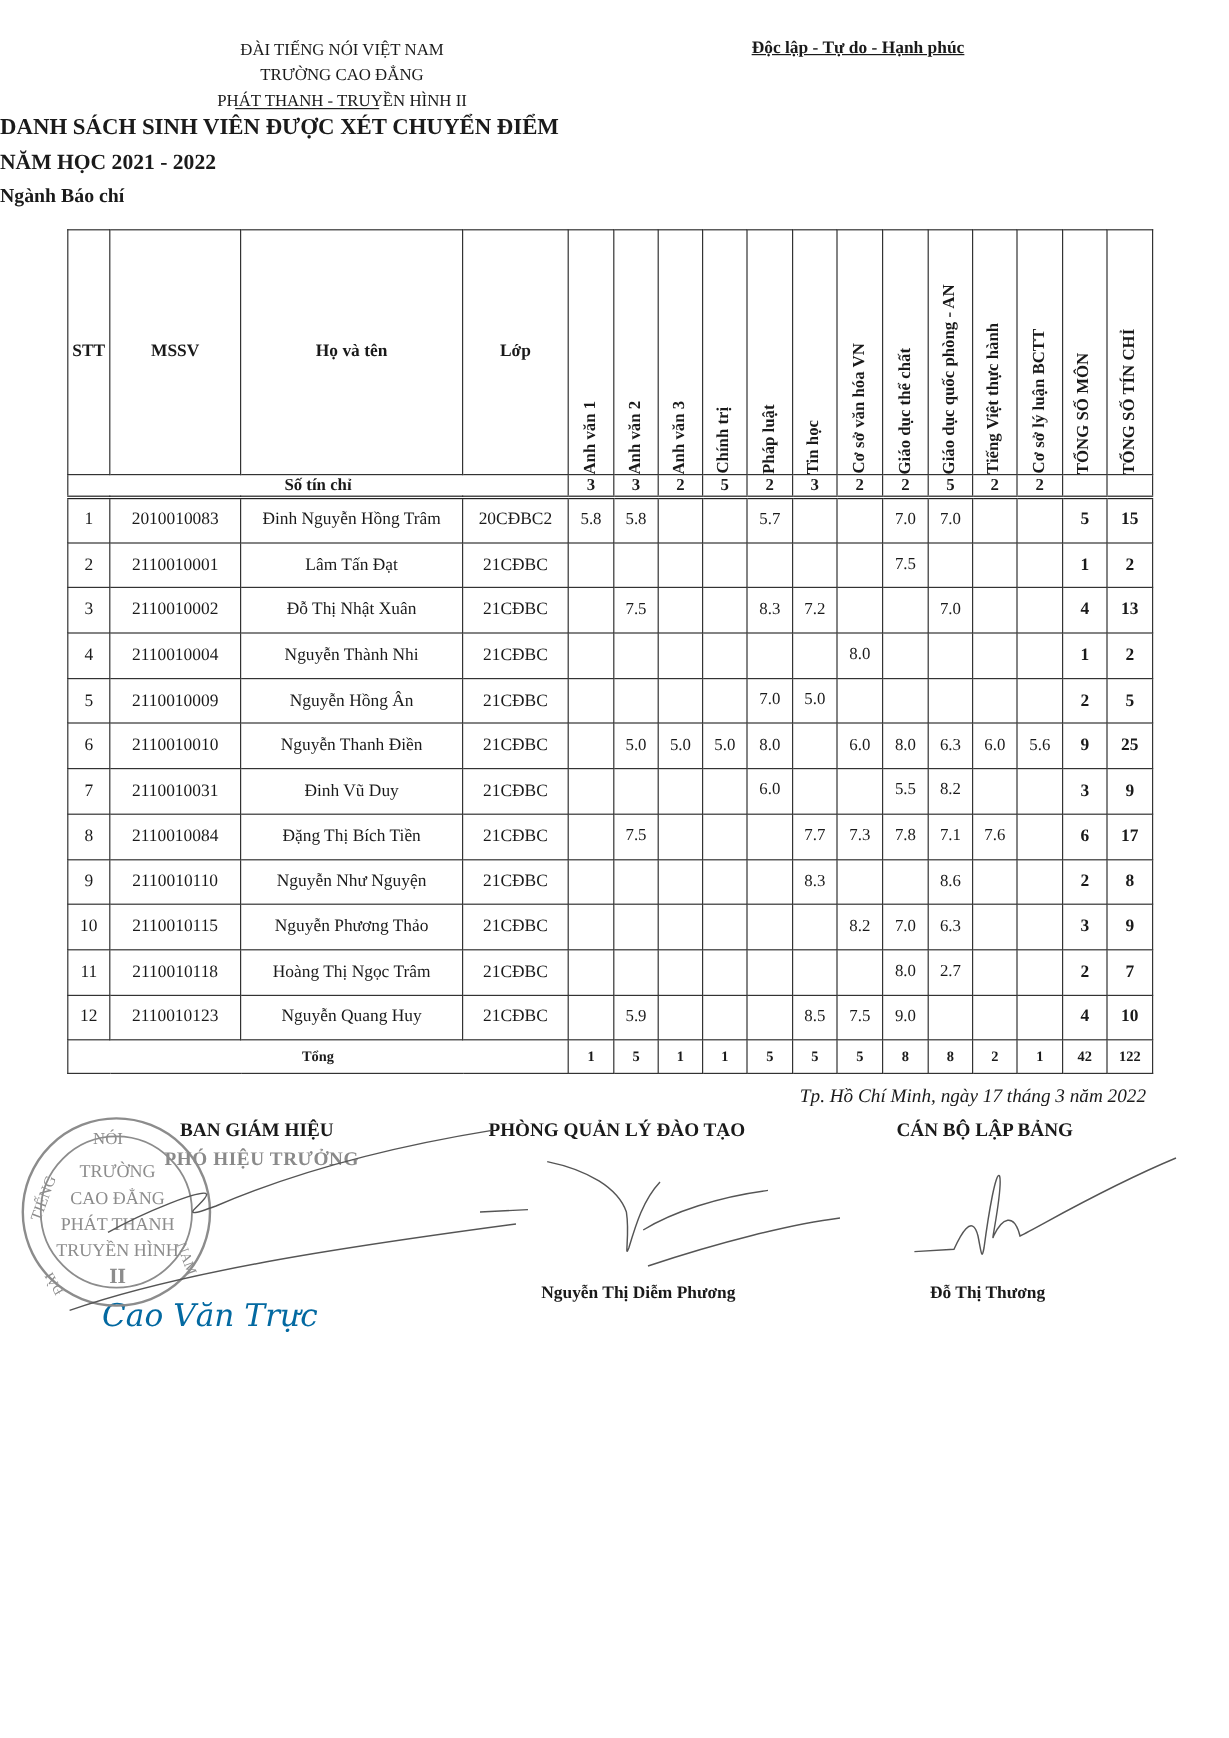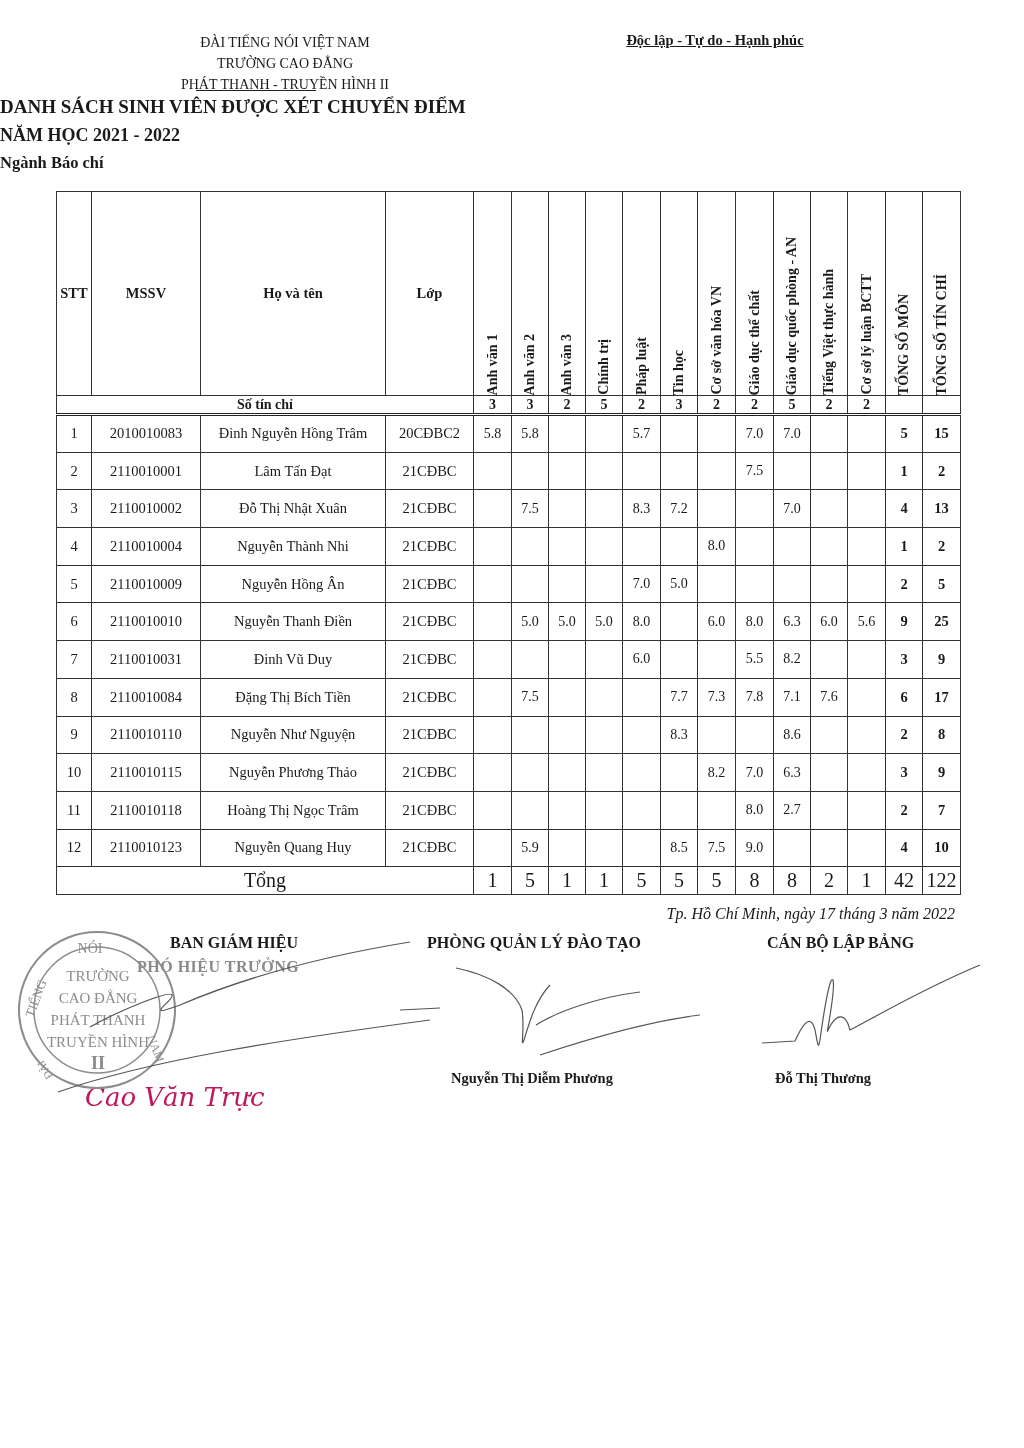--- a/index.html
+++ b/index.html
@@ -20,39 +20,39 @@
   table.grid { position: absolute; left: 56px; top: 191px; border-collapse: collapse;
                table-layout: fixed; width: 904px; font-size: 14.5px; }
   table.grid td, table.grid th { border: 1.3px solid #333; padding: 0; text-align: center;
                overflow: hidden; white-space: nowrap; }
   table.grid th { font-weight: bold; font-size: 14.5px; }
   tr.h-head { height: 204px; }
   tr.h-cred { height: 19px; }
   tr.h-cred td { font-weight: bold; font-size: 14px; border-bottom: 3px double #222; }
   tr.h-row { height: 37.7px; }
   tr.h-total { height: 28px; }
-  tr.h-total td { font-weight: normal; font-size: 20px; }
+  tr.h-total td { font-weight: bold; font-size: 12px; }
   .vert { display: inline-block; writing-mode: vertical-rl; transform: rotate(180deg);
           text-align: left; font-weight: bold; font-size: 14px; padding-bottom: 8px;
           vertical-align: bottom; }
   th.vcell { vertical-align: bottom; padding-bottom: 6px; }
   td.name { text-align: left; padding-left: 3px; margin-left: 44px; }
   td.bold { font-weight: bold; }
   td.score { font-size: 14px; }
 
   .date { left: 600px; top: 905px; width: 355px; text-align: right; font-style: italic; font-size: 16px; }
-  .sig-title { top: 934px; font-weight: bold; font-size: 16px; margin-left: 20px; }
+  .sig-title { top: 934px; font-weight: bold; font-size: 16px; }
   .sig-bgh { left: 150px; }
   .sig-pqldt { left: 407px; }
   .sig-cb { left: 747px; }
   .sig-sub { left: 137px; top: 958px; font-weight: bold; font-size: 16px; color: #8a8a8a; letter-spacing: 0.5px; }
   .sig-name { top: 1070px; font-weight: bold; font-size: 14.5px; }
   .sig-name-1 { left: 451px; }
   .sig-name-2 { left: 775px; }
-  .stamp-name { left: 85px; top: 1082px; font-style: italic; font-size: 26px; color: #be185d;
+  .stamp-name { left: 85px; top: 1082px; font-style: italic; font-size: 26px; color: #0369a1;
                 font-family: "DejaVu Serif", serif; }
   svg.overlay { position: absolute; left: 0; top: 0; }
 </style>
 </head>
 <body>
 
 <div class="abs hdr-left center">
   <div>ĐÀI TIẾNG NÓI VIỆT NAM</div>
   <div>TRƯỜNG CAO ĐẲNG</div>
   <div class="l3">PHÁT THANH - TRUYỀN HÌNH II</div>

